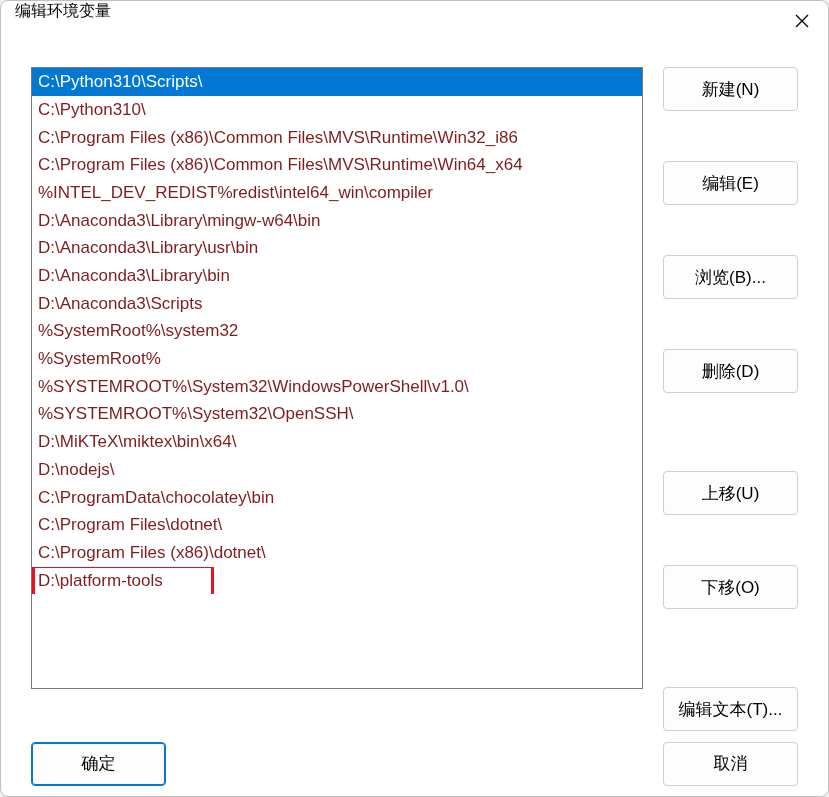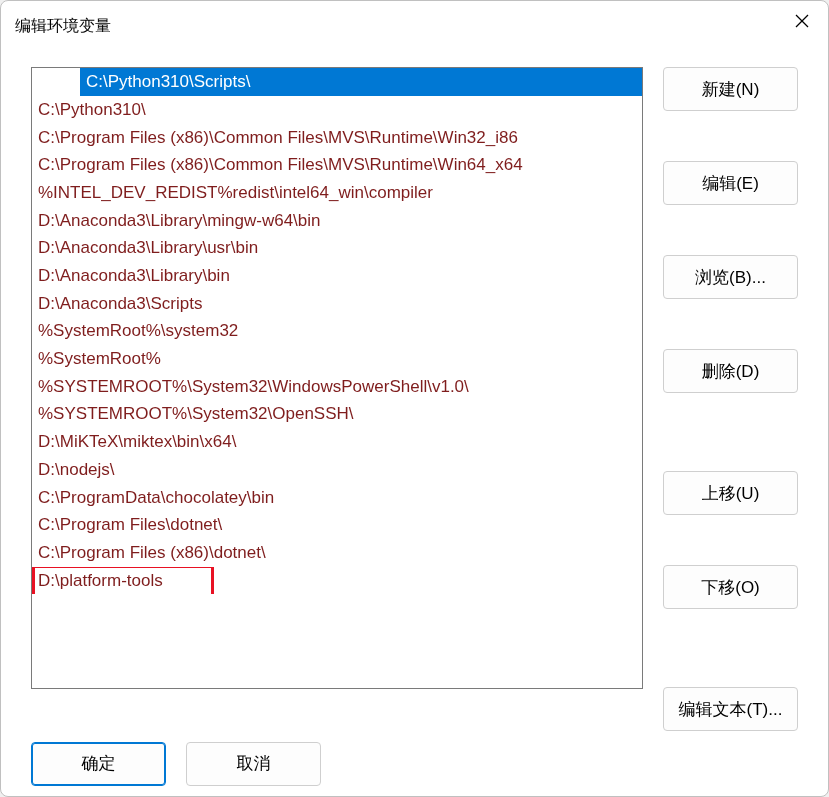--- a/index.html
+++ b/index.html
@@ -21,21 +21,21 @@
       background: #ffffff;
       border: 1px solid #c0c0c0;
       border-radius: 8px;
       display: flex;
       flex-direction: column;
       position: relative;
     }
     .titlebar {
       height: 45px;
       display: flex;
-      align-items: flex-end;
+      align-items: flex-start;
       padding: 0 14px;
       position: relative;
     }
     .title-text {
       font-size: 16px;
       color: #000;
     }
     .close-btn {
       position: absolute;
       right: 6px;
@@ -71,21 +71,20 @@
       color: #7f1d1d;
       display: flex;
       align-items: center;
       white-space: nowrap;
       overflow: hidden;
       cursor: default;
     }
     .list-item.selected {
       background: #0078d4;
       color: #fff;
-      margin-left: 48px;
     }
     .list-item.highlighted-red {
       position: relative;
     }
     .list-item.highlighted-red::after {
       content: "";
       position: absolute;
       left: 0px;
       top: -2px;
       width: 176px;
@@ -117,21 +116,21 @@
       font-family: inherit;
     }
     .btn.primary {
       border-color: #0078d4;
       box-shadow: inset 0 0 0 1px #0078d4;
     }
     .footer {
       height: 80px;
       display: flex;
       align-items: center;
-      justify-content: flex-start;
+      justify-content: space-between;
       padding: 0 30px;
       gap: 20px;
     }
     .footer .btn {
       width: 135px;
     }
   </style>
 </head>
 <body>
 

